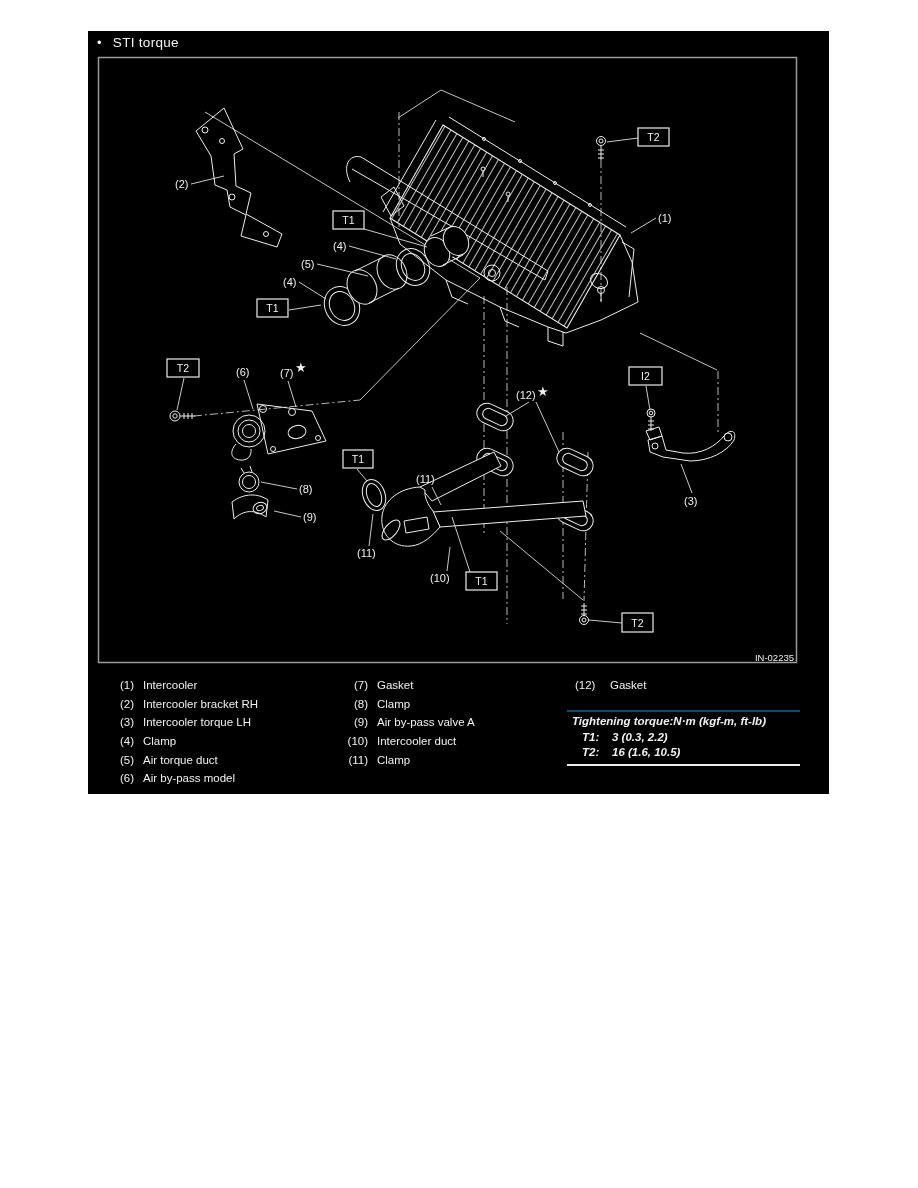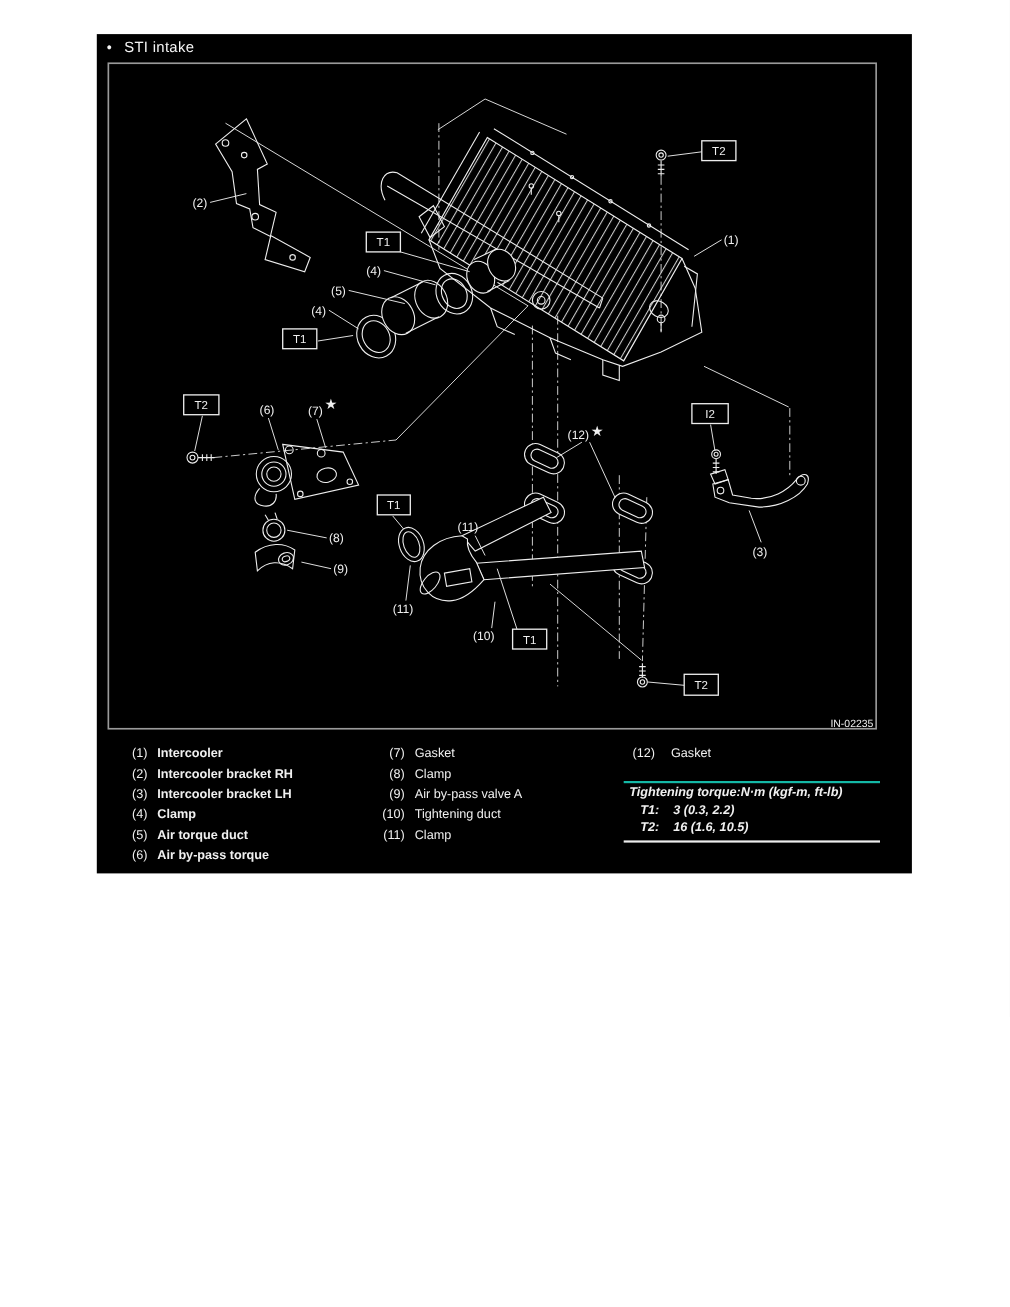--- a/index.html
+++ b/index.html
@@ -6,39 +6,39 @@
   .page{position:relative;width:918px;height:1188px;background:#ffffff;overflow:hidden;
         font-family:"Liberation Sans",sans-serif;}
   .panel{position:absolute;left:88px;top:31px;width:741px;height:763px;background:#000;}
   .hdr{position:absolute;left:9px;top:4px;display:flex;align-items:center;gap:11px;
        color:#f5f5f5;font-size:13.5px;font-weight:500;letter-spacing:.3px;}
   .hdr .bullet{font-size:13px;line-height:1;}
   svg.fig{position:absolute;left:0;top:0;}
   svg .svgt{font-family:"Liberation Sans",sans-serif;fill:#f0f0f0;}
   .legend-col{position:absolute;top:645px;color:#f0f0f0;font-size:11.5px;}
   .lrow{display:flex;height:18.7px;line-height:18.7px;white-space:nowrap;}
-  .colA{left:20px;}  .colA .lnum{width:26px;text-align:right;} .colA .llab{margin-left:9px;font-weight:bold;}
+  .colA{left:20px;}  .colA .lnum{width:26px;text-align:right;} .colA .llab{margin-left:9px;}
   .colB{left:252px;} .colB .lnum{width:28px;text-align:right;} .colB .llab{margin-left:9px;}
   .colC{left:487px;} .colC .lnum{width:23px;text-align:left;}  .colC .llab{margin-left:12px;}
   .torque{position:absolute;left:479px;top:679px;width:233px;
-          border-top:2px solid #14b8a6;border-bottom:2px solid #ededed;
+          border-top:2px solid #0c4a6e;border-bottom:2px solid #ededed;
           padding:3px 0 4px 0;color:#f0f0f0;font-size:11.5px;font-style:italic;font-weight:bold;}
   .tq-title{padding-left:5px;margin-bottom:3px;white-space:nowrap;}
   .tq-row{padding-left:15px;line-height:15px;white-space:nowrap;}
   .tq-id{display:inline-block;width:30px;}
 </style>
 </head>
 <body>
 
 <div class="page">
   <div class="panel">
 
     <div class="hdr">
       <span class="bullet">•</span>
-      <span>STI intake</span>
+      <span>STI torque</span>
     </div>
 
     <svg class="fig" viewBox="88 31 741 763" width="741" height="763">
       <defs>
         <pattern id="fins" width="7" height="12" patternUnits="userSpaceOnUse" patternTransform="rotate(30)">
           <line x1="0.5" y1="0" x2="0.5" y2="12" stroke="#d8d8d8" stroke-width="0.9"></line>
         </pattern>
       </defs>
 
       <rect x="98.5" y="57.5" width="698" height="605" fill="none" stroke="#9a9a9a" stroke-width="1.5"></rect>
@@ -293,52 +293,52 @@
       <div class="lrow">
           <span class="lnum">(1)</span>
           <span class="llab">Intercooler</span>
         </div>
       <div class="lrow">
           <span class="lnum">(2)</span>
           <span class="llab">Intercooler bracket RH</span>
         </div>
       <div class="lrow">
           <span class="lnum">(3)</span>
-          <span class="llab">Intercooler bracket LH</span>
+          <span class="llab">Intercooler torque LH</span>
         </div>
       <div class="lrow">
           <span class="lnum">(4)</span>
           <span class="llab">Clamp</span>
         </div>
       <div class="lrow">
           <span class="lnum">(5)</span>
           <span class="llab">Air torque duct</span>
         </div>
       <div class="lrow">
           <span class="lnum">(6)</span>
-          <span class="llab">Air by-pass torque</span>
+          <span class="llab">Air by-pass model</span>
         </div>
     </div>
 
     <div class="legend-col colB">
       <div class="lrow">
           <span class="lnum">(7)</span>
           <span class="llab">Gasket</span>
         </div>
       <div class="lrow">
           <span class="lnum">(8)</span>
           <span class="llab">Clamp</span>
         </div>
       <div class="lrow">
           <span class="lnum">(9)</span>
           <span class="llab">Air by-pass valve A</span>
         </div>
       <div class="lrow">
           <span class="lnum">(10)</span>
-          <span class="llab">Tightening duct</span>
+          <span class="llab">Intercooler duct</span>
         </div>
       <div class="lrow">
           <span class="lnum">(11)</span>
           <span class="llab">Clamp</span>
         </div>
     </div>
 
     <div class="legend-col colC">
       <div class="lrow">
           <span class="lnum">(12)</span>

